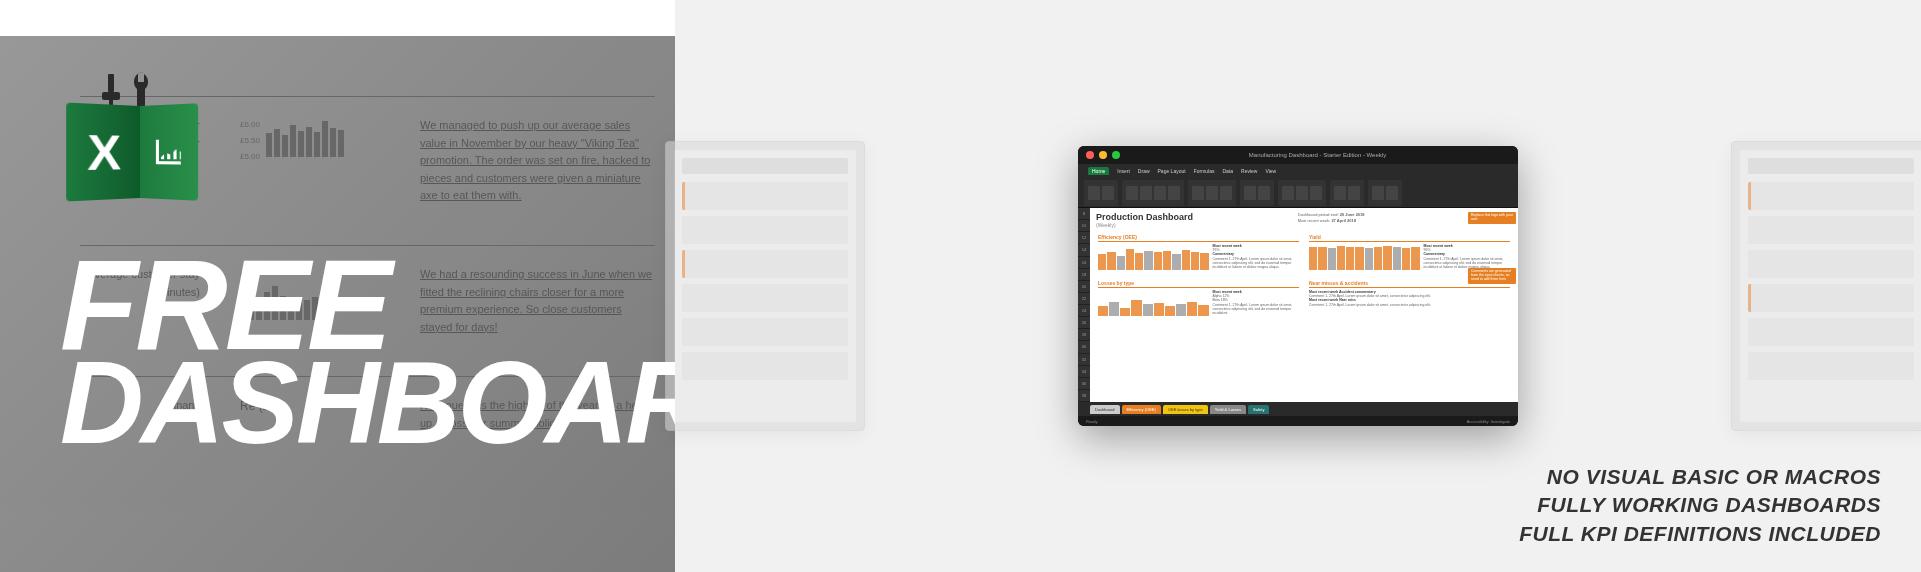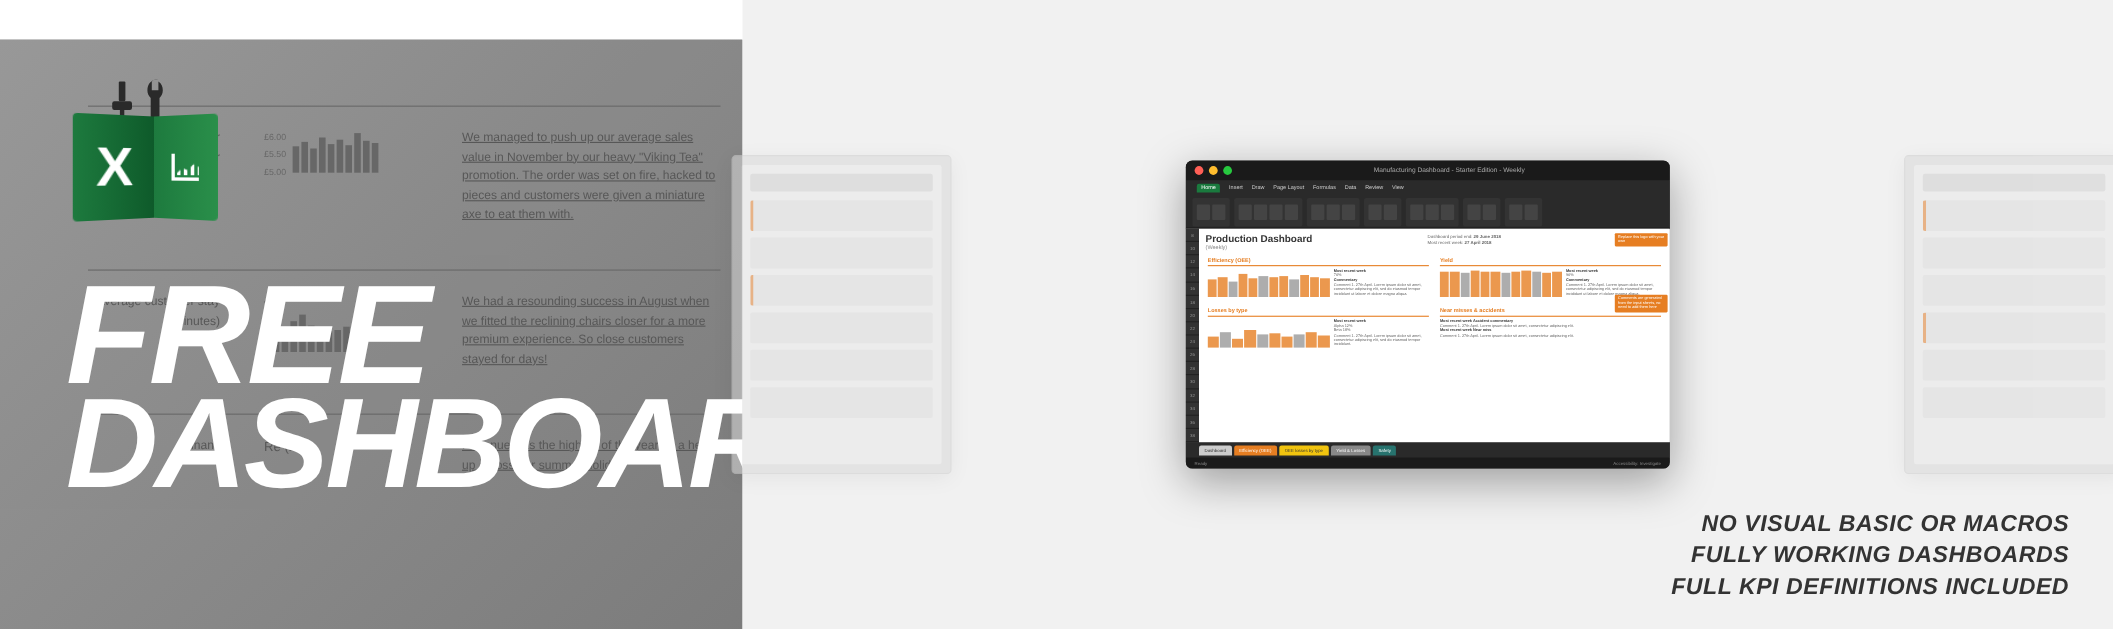--- a/index.html
+++ b/index.html
@@ -129,21 +129,21 @@
                 <div class="bg-bar" style="height:45%"></div>
                 <div class="bg-bar" style="height:70%"></div>
                 <div class="bg-bar" style="height:85%"></div>
                 <div class="bg-bar" style="height:60%"></div>
                 <div class="bg-bar" style="height:55%"></div>
                 <div class="bg-bar" style="height:48%"></div>
                 <div class="bg-bar" style="height:52%"></div>
                 <div class="bg-bar" style="height:58%"></div>
             </div>
           </div>
-          <div class="bg-desc">We had a resounding success in August when we fitted the reclining chairs closer for a more premium experience. So close customers stayed for days!</div>
+          <div class="bg-desc">We had a resounding success in June when we fitted the reclining chairs closer for a more premium experience. So close customers stayed for days!</div>
         </div>
         <div class="bg-row">
           <div class="bg-label">Financ</div>
           <div class="bg-chart">Re         (£k)</div>
           <div class="bg-desc">Revenue was the highest of the year as a heavy up across our summer holiday</div>
         </div>
       </div>
     </div>
     <div class="content-overlay">
       <div class="logo-area">

